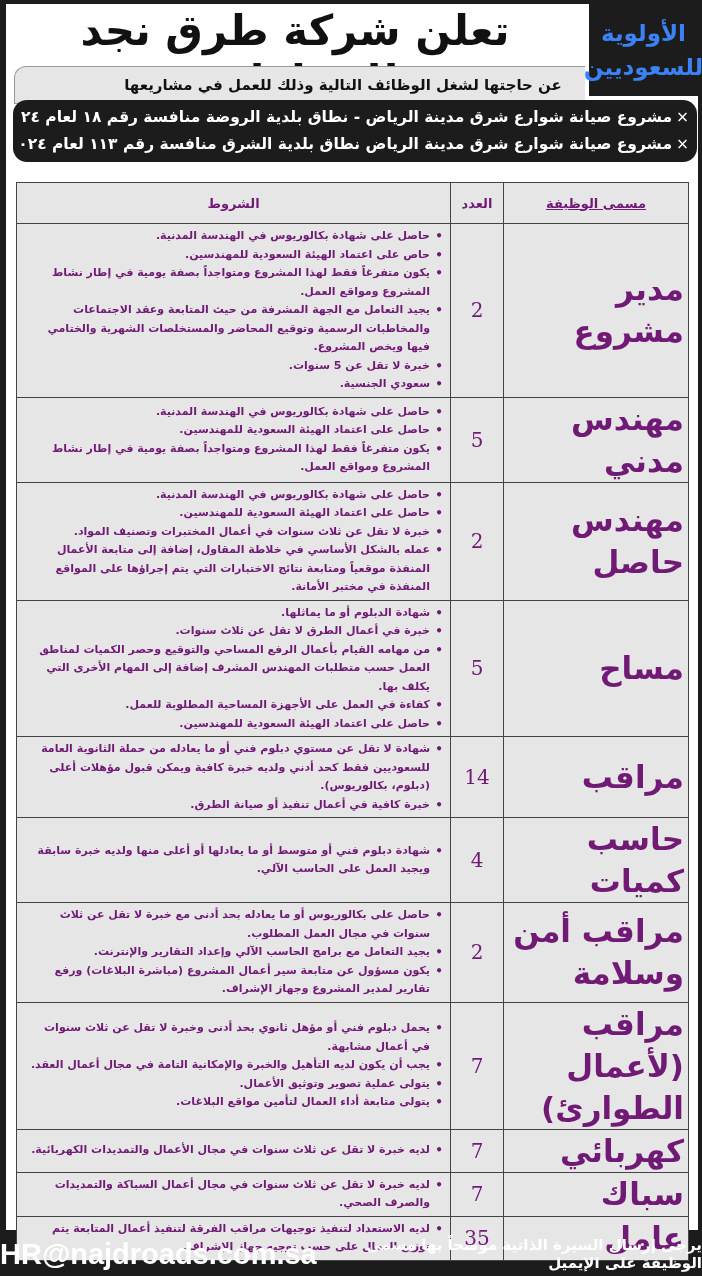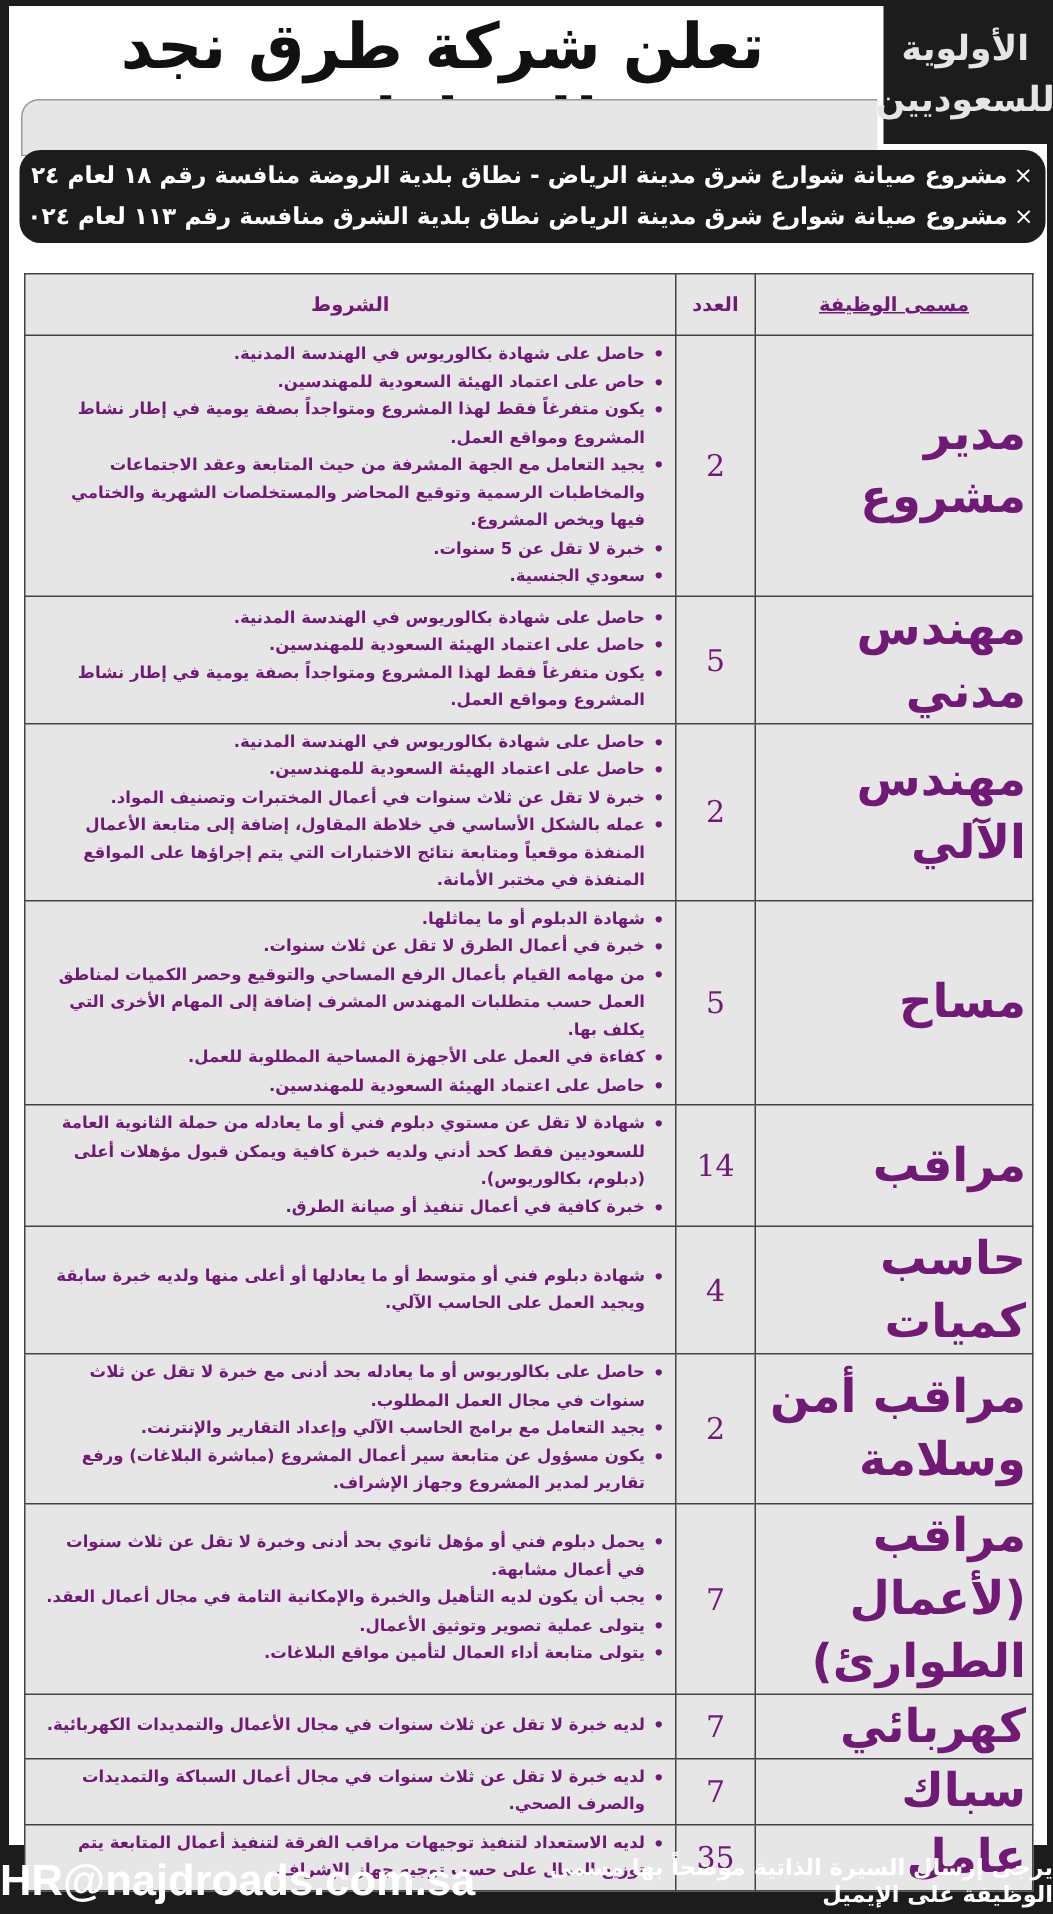--- a/index.html
+++ b/index.html
@@ -11,21 +11,21 @@
   }
   .page {
     position:absolute; left:6px; top:4px; width:692px; height:1226px;
     background:#ffffff;
   }
   .header {
     position:absolute; left:0; top:0; width:692px; height:96px;
   }
   .priority {
     position:absolute; right:0; top:0; width:109px; height:92px;
-    background:#1c1c1c; color:#e5e5e5;
+    background:#1c1c1c; color:#3b82f6;
     display:flex; flex-direction:column; align-items:center; justify-content:center;
     font-weight:bold; font-size:23px; line-height:34px; text-align:center;
   }
   .title {
     position:absolute; right:118px; top:2px; width:570px; height:50px;
     font-weight:bold; font-size:42px; line-height:50px; color:#111;
     text-align:center; letter-spacing:0px;
   }
   .subtitle-box {
     position:absolute; left:8px; top:62px; width:570px; height:36px;
@@ -74,20 +74,21 @@
 <body>
 
 <div class="page">
   <div class="header">
     <div class="priority">
       <span>الأولوية</span>
       <span>للسعوديين</span>
     </div>
     <div class="title">تعلن شركة طرق نجد للمقاولات</div>
     <div class="subtitle-box"></div>
+    <div class="subtitle">عن حاجتها لشغل الوظائف التالية وذلك للعمل في مشاريعها</div>
   </div>
 
   <div class="projects">
     <div class="project-line">
       <span class="x">×</span><span>مشروع صيانة شوارع شرق مدينة الرياض - نطاق بلدية الروضة منافسة رقم ١٨ لعام ٢٠٢٤م</span>
     </div>
     <div class="project-line">
       <span class="x">×</span><span>مشروع صيانة شوارع شرق مدينة الرياض نطاق بلدية الشرق منافسة رقم ١١٣ لعام ٢٠٢٤م</span>
     </div>
   </div>
@@ -120,21 +121,21 @@
           <td class="c-count">5</td>
           <td class="c-cond">
             <ul>
               <li>حاصل على شهادة بكالوريوس في الهندسة المدنية.</li>
               <li>حاصل على اعتماد الهيئة السعودية للمهندسين.</li>
               <li>يكون متفرغاً فقط لهذا المشروع ومتواجداً بصفة يومية في إطار نشاط المشروع ومواقع العمل.</li>
             </ul>
           </td>
         </tr>
         <tr>
-          <td class="c-title">مهندس الآلي</td>
+          <td class="c-title">مهندس حاصل</td>
           <td class="c-count">2</td>
           <td class="c-cond">
             <ul>
               <li>حاصل على شهادة بكالوريوس في الهندسة المدنية.</li>
               <li>حاصل على اعتماد الهيئة السعودية للمهندسين.</li>
               <li>خبرة لا تقل عن ثلاث سنوات في أعمال المختبرات وتصنيف المواد.</li>
               <li>عمله بالشكل الأساسي في خلاطة المقاول، إضافة إلى متابعة الأعمال المنفذة موقعياً ومتابعة نتائج الاختبارات التي يتم إجراؤها على المواقع المنفذة في مختبر الأمانة.</li>
             </ul>
           </td>
         </tr>

